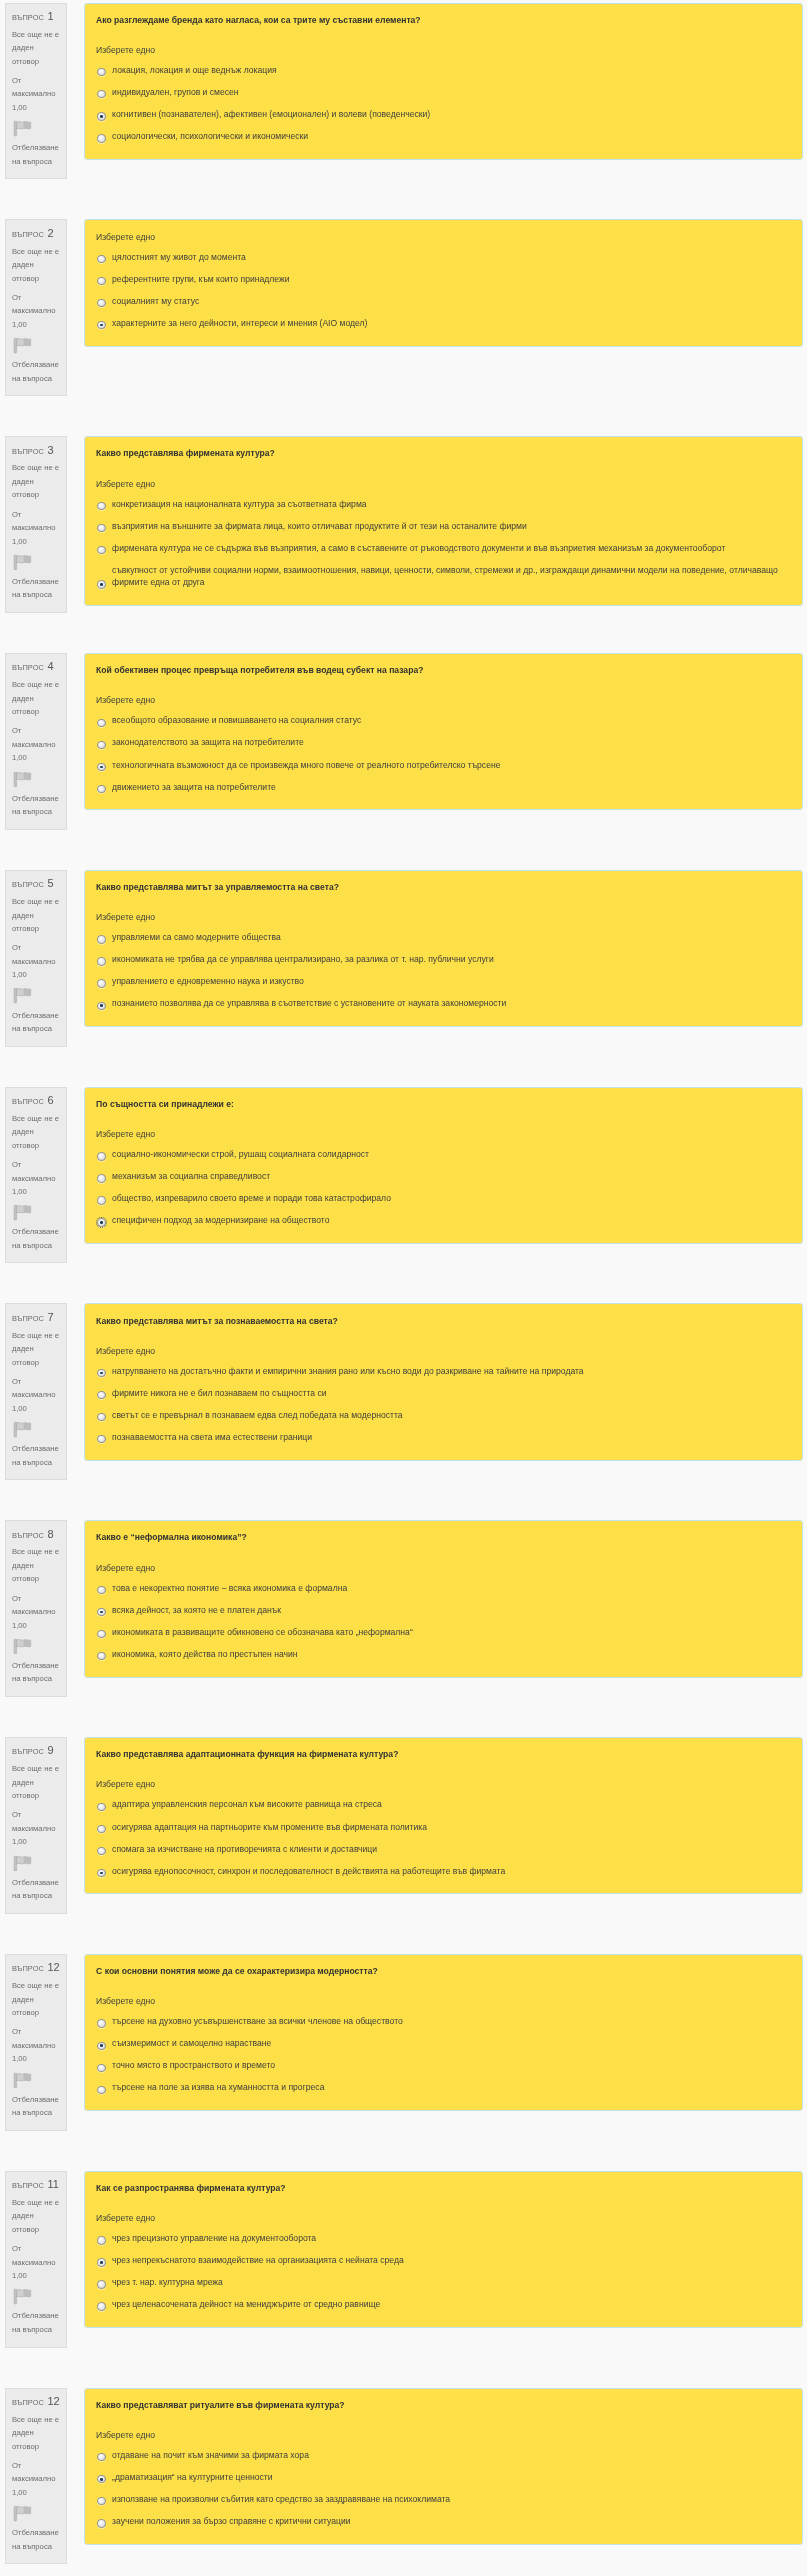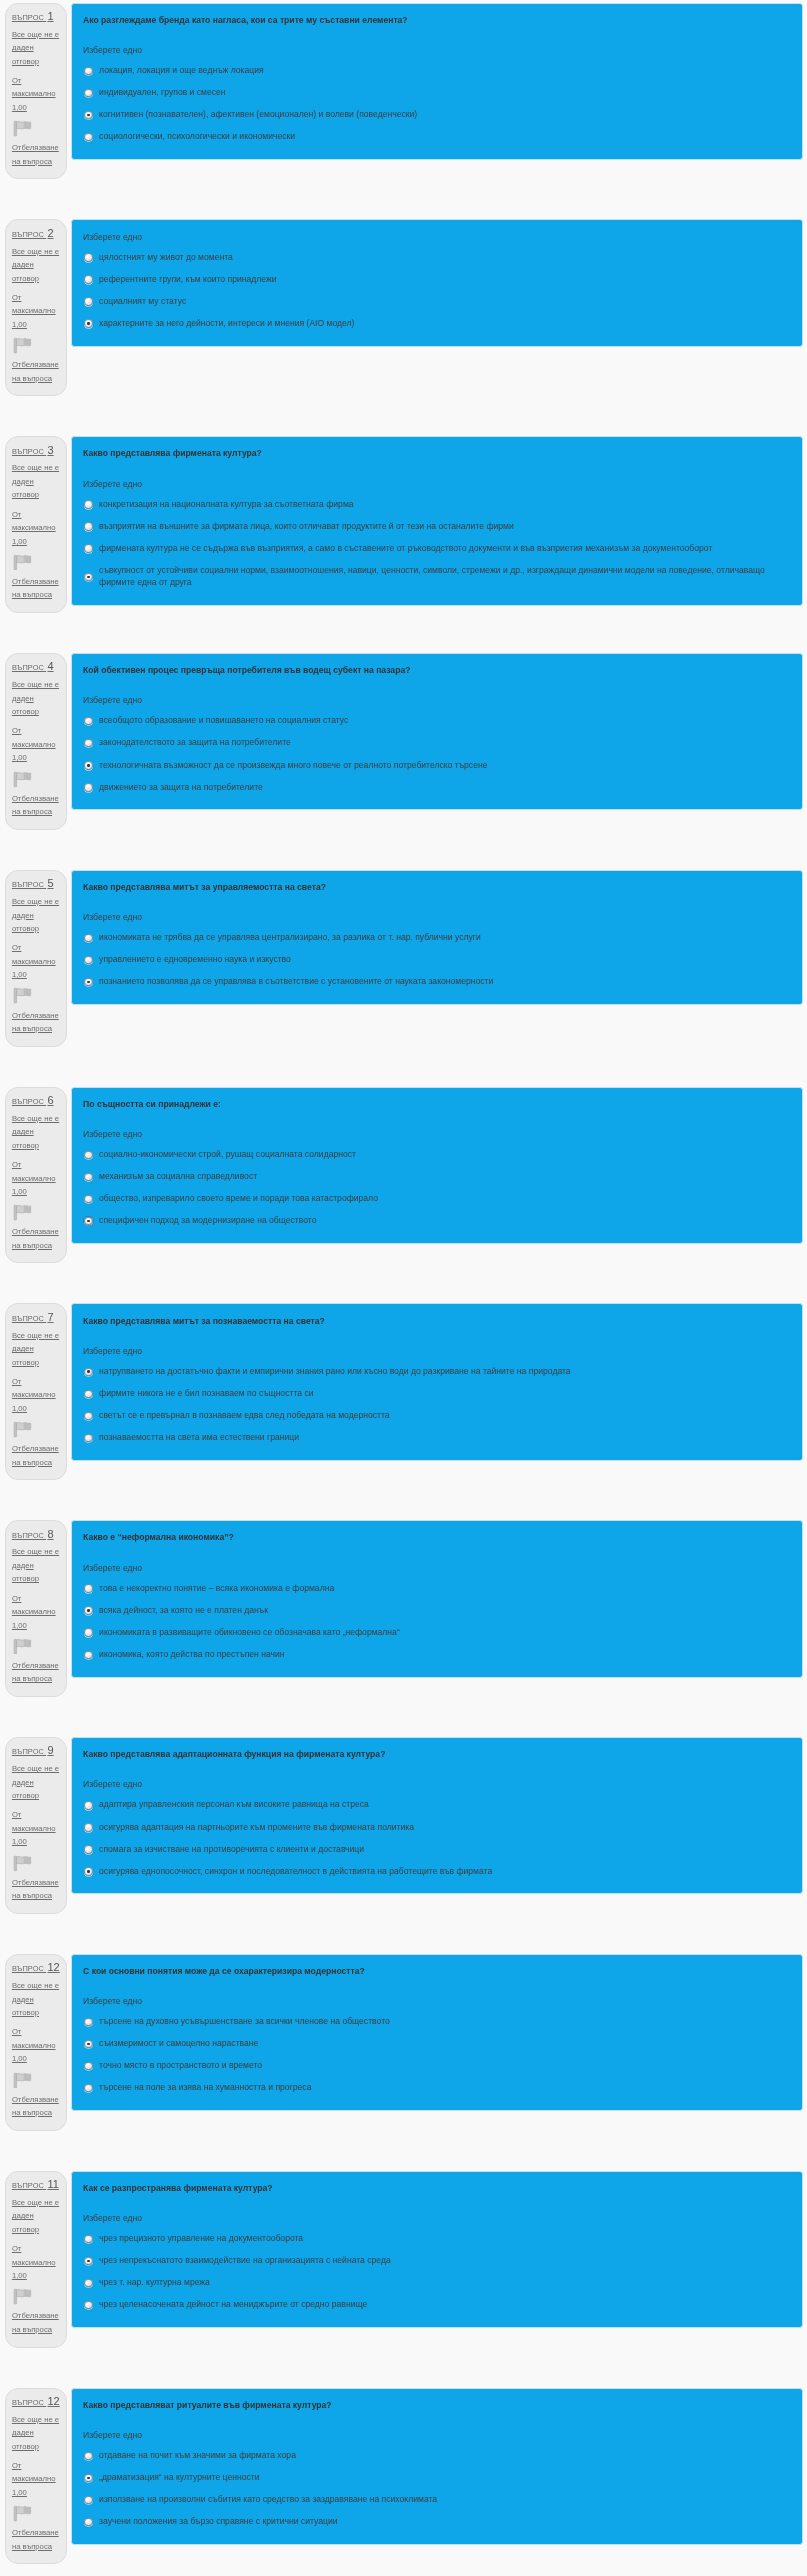--- a/index.html
+++ b/index.html
@@ -11,53 +11,52 @@
     -webkit-font-smoothing: antialiased;
   }
   .page { width: 807px; padding-top: 2.6px; }
 
   .que { display: flex; align-items: flex-start; margin: 0 3.8px 40px 5.1px; }
 
   
   .info {
     flex: none;
     width: 62px;
-    margin-right: 4px;
+    margin-right: 17px;
     background: #ebebeb;
     border: 0.6px solid #dcdcdc;
-    border-radius: 13px;
+    border-radius: 0;
     padding: 6.4px 5.8px 10.2px 5.8px;
     color: #6e6e6e;
     font-size: 7.7px;
-    text-decoration: underline;
   }
   .qno { margin-bottom: 5.8px; color: #6a6a6a; }
   .qlabel { text-transform: uppercase; font-size: 7.4px; letter-spacing: 0.1px; }
   .qnum { font-size: 11px; color: #555; margin-left: 1.3px; }
   .state { line-height: 1.75; margin-bottom: 5.8px; }
   .grade { line-height: 1.75; margin-bottom: 5.8px; }
   .flagdiv { margin: 1.3px 0 4.5px 0; cursor: pointer; width: 22px; height: 16.6px; }
   .flaglabel { line-height: 1.75; cursor: pointer; }
 
   
   .content {
     flex: 1;
     margin-right: 0;
-    background: #0ea5e9;
+    background: #fde047;
     border: 0.6px solid #c2e2f0;
     border-radius: 3.2px;
     padding: 10.2px 11.5px 11.5px 11px;
     font-size: 8.6px;
     color: #3e3e3e;
   }
   .qtext { font-weight: bold; color: #333; line-height: 1.5; margin-bottom: 17.3px; }
   .prompt { margin-bottom: 3.2px; line-height: 1.4; }
   .ans .r {
     display: flex;
-    align-items: center;
+    align-items: flex-end;
     padding: 4.8px 0;
     margin-left: 1.3px;
     cursor: pointer;
   }
   .radio {
     flex: none;
     width: 8.3px; height: 8.3px;
     margin-top: 1.3px;
     border-radius: 50%;
     border: 0.6px solid #8f8f8f;
@@ -261,20 +260,24 @@
         </svg>
       </div>
       <div class="flaglabel">Отбелязване на въпроса</div>
     </div>
     <div class="content">
       <div class="qtext">Какво представлява митът за управляемостта на света?</div>
       <div class="prompt">Изберете едно</div>
       <div class="ans">
         <div class="r">
           <span class="radio"></span>
+          <span class="rlabel">управляеми са само модерните общества</span>
+        </div>
+        <div class="r">
+          <span class="radio"></span>
           <span class="rlabel">икономиката не трябва да се управлява централизирано, за разлика от т. нар. публични услуги</span>
         </div>
         <div class="r">
           <span class="radio"></span>
           <span class="rlabel">управлението е едновременно наука и изкуство</span>
         </div>
         <div class="r checked">
           <span class="radio"></span>
           <span class="rlabel">познанието позволява да се управлява в съответствие с установените от науката закономерности</span>
         </div>

